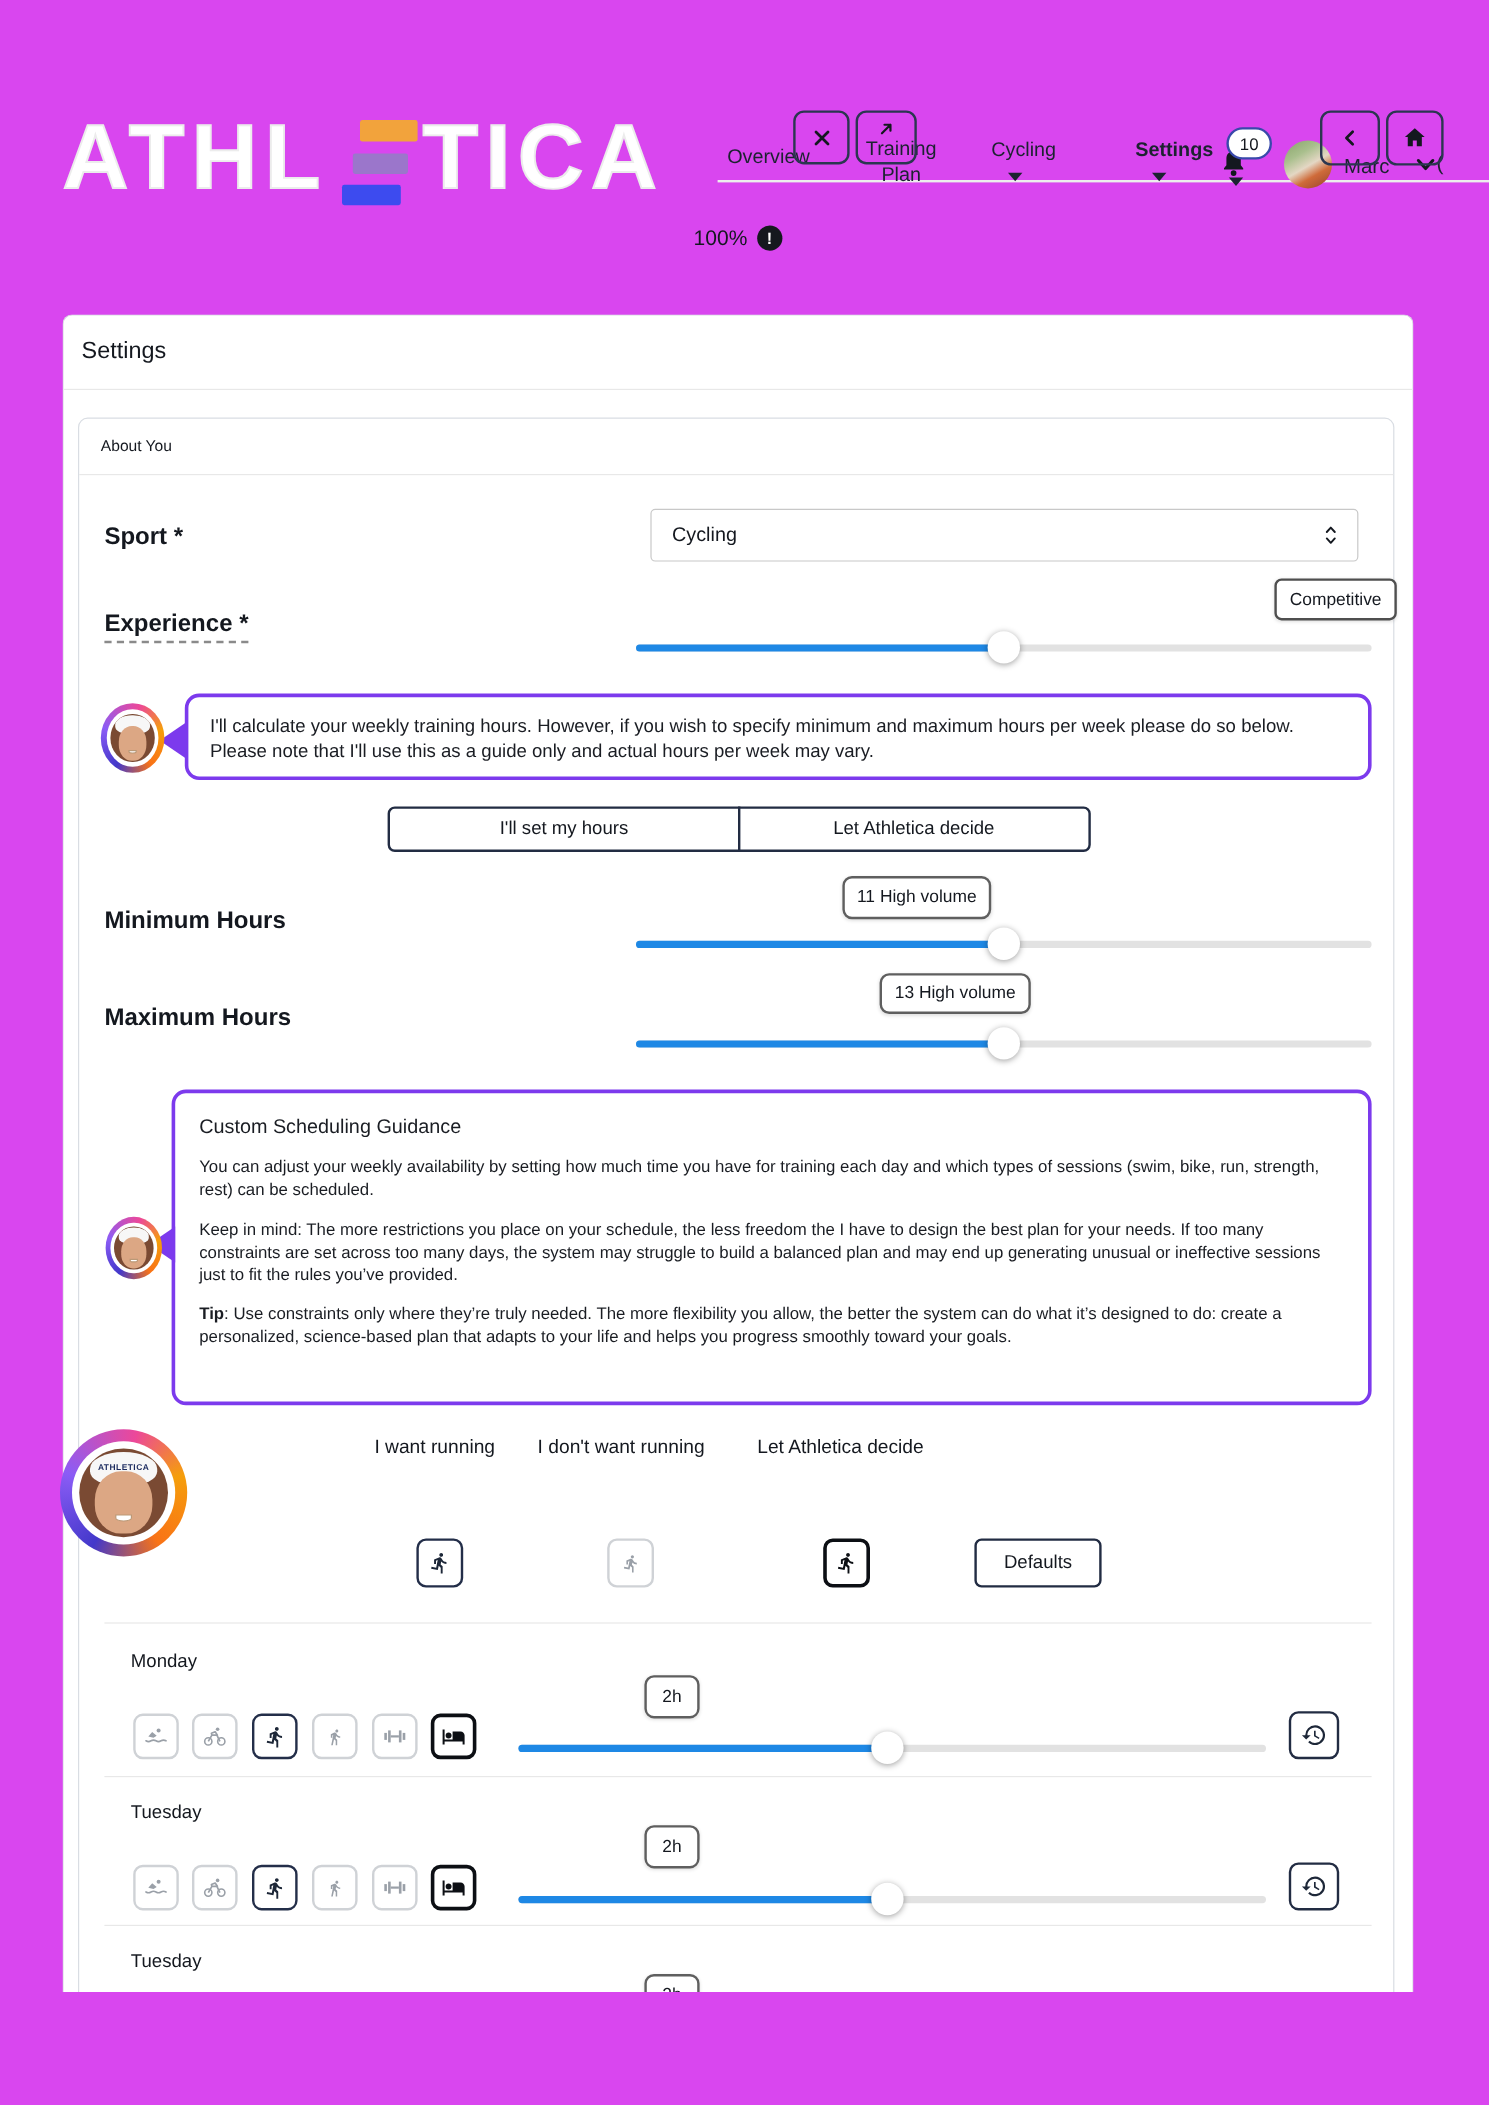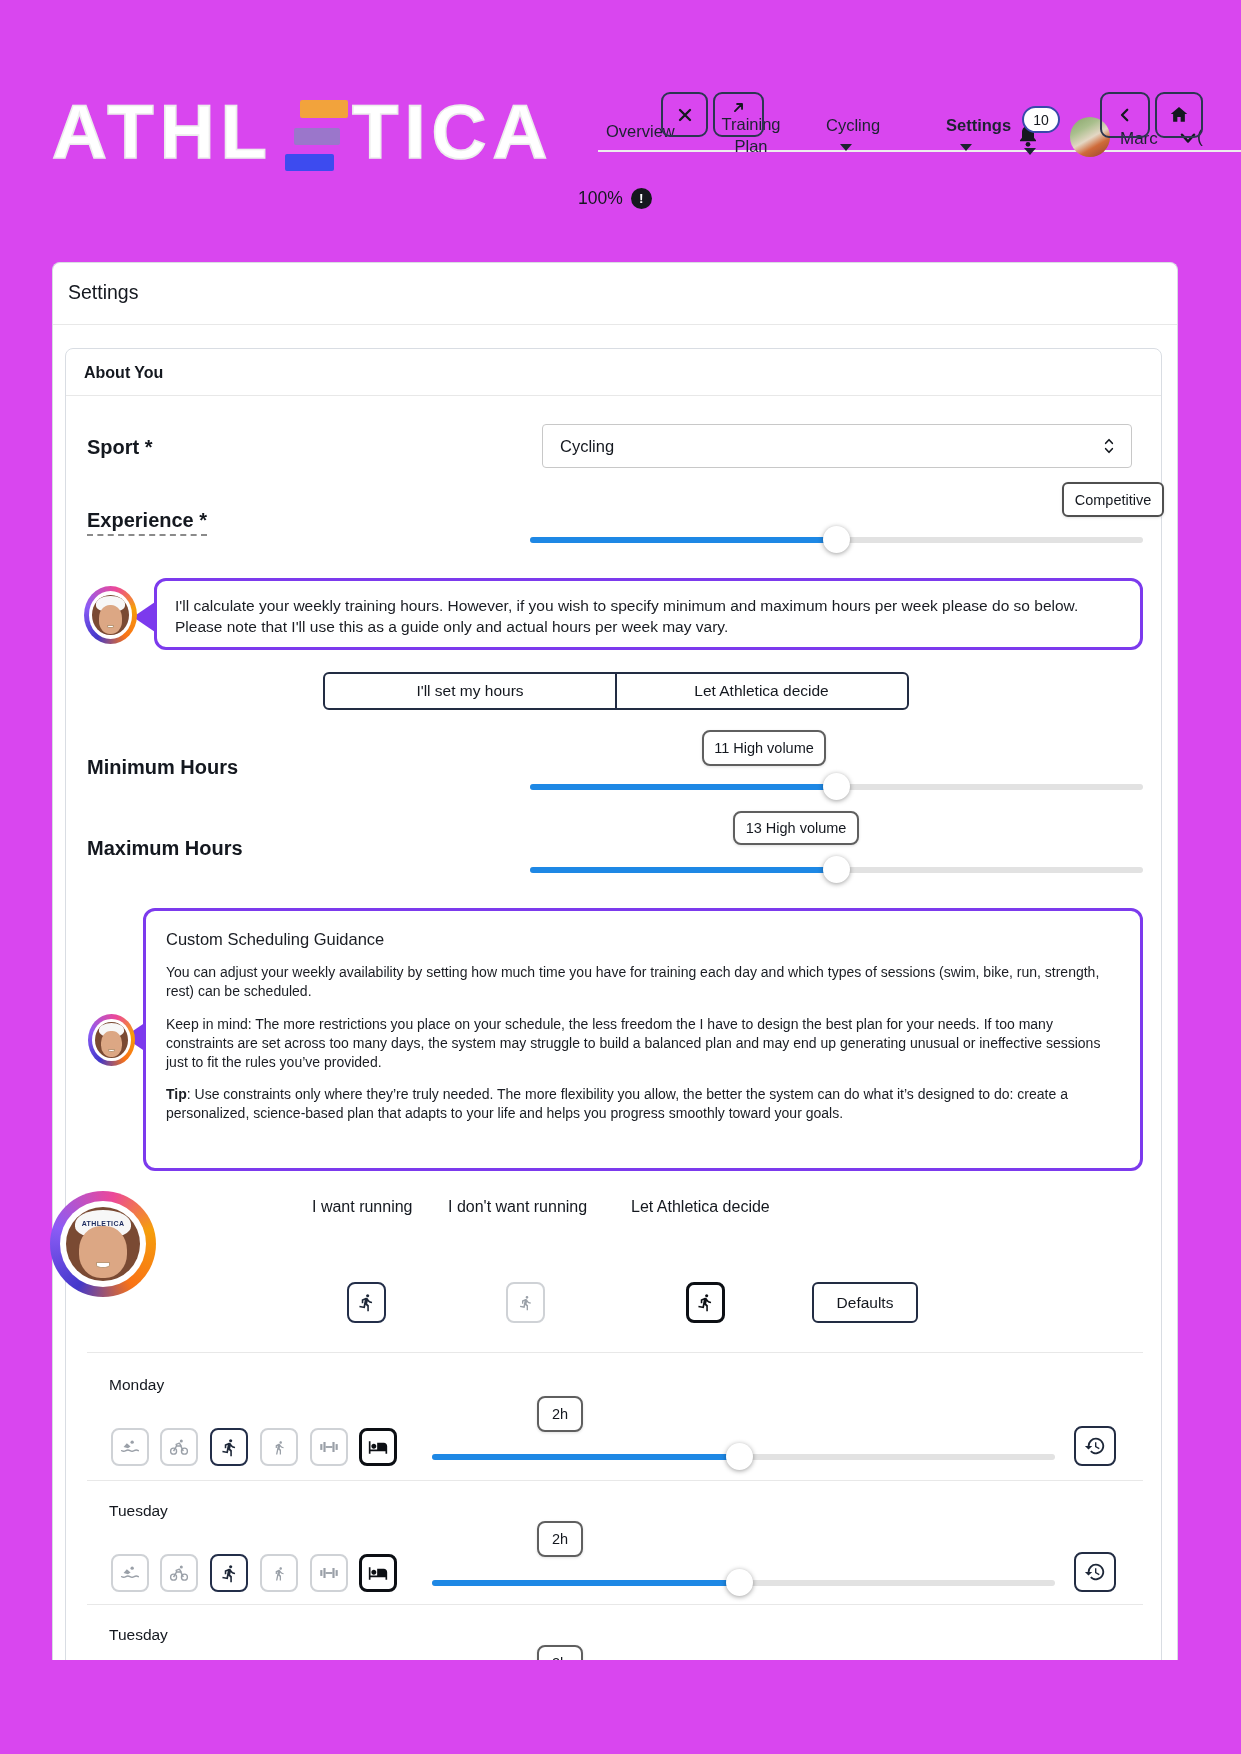--- a/index.html
+++ b/index.html
@@ -28,21 +28,21 @@
                  display:flex; align-items:center; justify-content:center; font-size:13.5px; font-weight:bold; }
 
   
   .outer-card { position:absolute; left:52px; top:262px; width:1126px; height:1398px;
                 border:1px solid #d9dde3; border-bottom:none; border-radius:8px 8px 0 0;
                 background:#fff; overflow:hidden; }
   .page-title { position:absolute; left:15px; top:18px; font-size:19.5px; font-weight:500; color:#14181f; }
   .divider { position:absolute; height:1px; background:#e8e8e8; }
   .inner-card { position:absolute; left:12px; top:85px; width:1097px; height:1340px;
                 border:1px solid #d9dde3; border-radius:8px; background:#fff; }
-  .section-title { position:absolute; left:18px; top:15px; font-size:16px; font-weight:700; color:#14181f; }
+  .section-title { position:absolute; left:18px; top:15px; font-size:13px; font-weight:400; color:#14181f; }
 
   .field-label { position:absolute; font-size:20px; font-weight:bold; color:#14181f; white-space:nowrap; }
   .dashed-u { border-bottom:2px dashed #8a8a8a; padding-bottom:3px; }
 
   .select { position:absolute; border:1px solid #c8c8c8; border-radius:4px; background:#fff;
             display:flex; align-items:center; font-size:16.5px; color:#14181f; padding:0 14px 0 17px; }
   .select .grow { flex:1; }
 
   .tooltip-badge { position:absolute; border:2px solid #5f5f5f; border-radius:8px; background:#fff;
                    display:flex; align-items:center; justify-content:center; font-size:14.5px;

